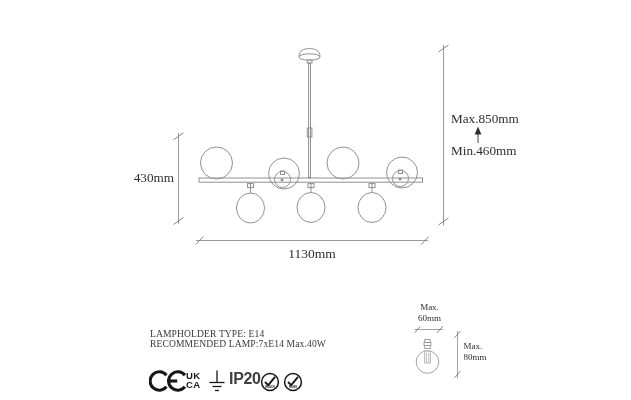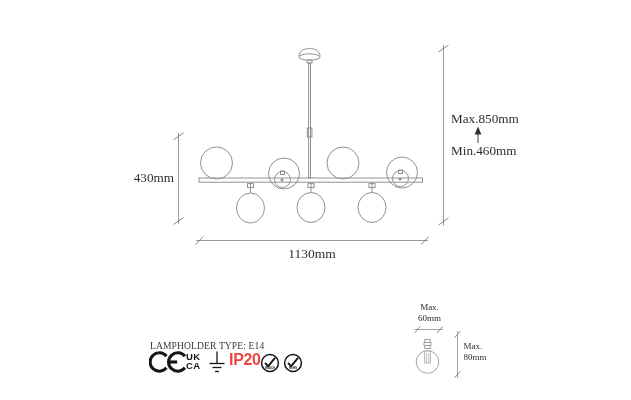--- a/index.html
+++ b/index.html
@@ -4,32 +4,32 @@
 <style>
   html,body{margin:0;padding:0;background:#ffffff;}
   .stage{
     position:relative;width:631px;height:400px;background:#ffffff;overflow:hidden;
     font-family:"Liberation Serif",serif;
   }
   .stage svg{position:absolute;left:0;top:0;}
   .dim-text{font-family:"Liberation Serif",serif;fill:#2e2e2e;stroke:none;}
   .specs{
     position:absolute;left:150px;top:329px;
-    font-size:9.6px;line-height:10.4px;color:#3a3a3a;letter-spacing:.1px;white-space:nowrap;margin-top:12px;
+    font-size:9.6px;line-height:10.4px;color:#3a3a3a;letter-spacing:.1px;white-space:nowrap;
   }
   .spec-label{display:inline-block;min-width:87px;}
-  .certs{position:absolute;left:149px;top:348px;width:170px;height:32px;}
+  .certs{position:absolute;left:149px;top:367px;width:170px;height:32px;}
   .certs > *{position:absolute;}
   .ukca{
     left:37px;top:4px;font-family:"Liberation Sans",sans-serif;font-weight:700;
     font-size:9.5px;line-height:9.2px;color:#161616;letter-spacing:.4px;
   }
   .ip20{
     left:80px;top:3px;font-family:"Liberation Sans",sans-serif;font-weight:700;
-    font-size:16px;color:#ef4444;letter-spacing:-.3px;
+    font-size:16px;color:#404040;letter-spacing:-.3px;
   }
   .badge-label{font-family:"Liberation Sans",sans-serif;font-weight:700;fill:#161616;stroke:none;}
 </style>
 </head>
 <body>
 
 <div class="stage">
 
   <svg width="631" height="400" viewBox="0 0 631 400">
 
@@ -136,20 +136,23 @@
       </g>
       <text class="dim-text" x="463.5" y="349" font-size="9">Max.</text>
       <text class="dim-text" x="463.5" y="360" font-size="9">80mm</text>
     </g>
   </svg>
 
   <div class="specs">
     <div class="spec-row">
       <span class="spec-label">LAMPHOLDER TYPE</span><span class="spec-value">: E14</span>
     </div>
+    <div class="spec-row">
+      <span class="spec-label">RECOMMENDED LAMP:</span><span class="spec-value">7xE14 Max.40W</span>
+    </div>
   </div>
 
   <div class="certs">
 
     <svg style="left:0;top:1px" width="38" height="26" viewBox="0 0 38 26">
       <g stroke="#161616" stroke-width="3.1" fill="none">
         <path d="M 17.4 7.2 A 9.2 9.2 0 1 0 17.4 18.8"></path>
         <path d="M 35.9 7.2 A 9.2 9.2 0 1 0 35.9 18.8"></path>
         <line x1="20" y1="13" x2="28.2" y2="13"></line>
       </g>

